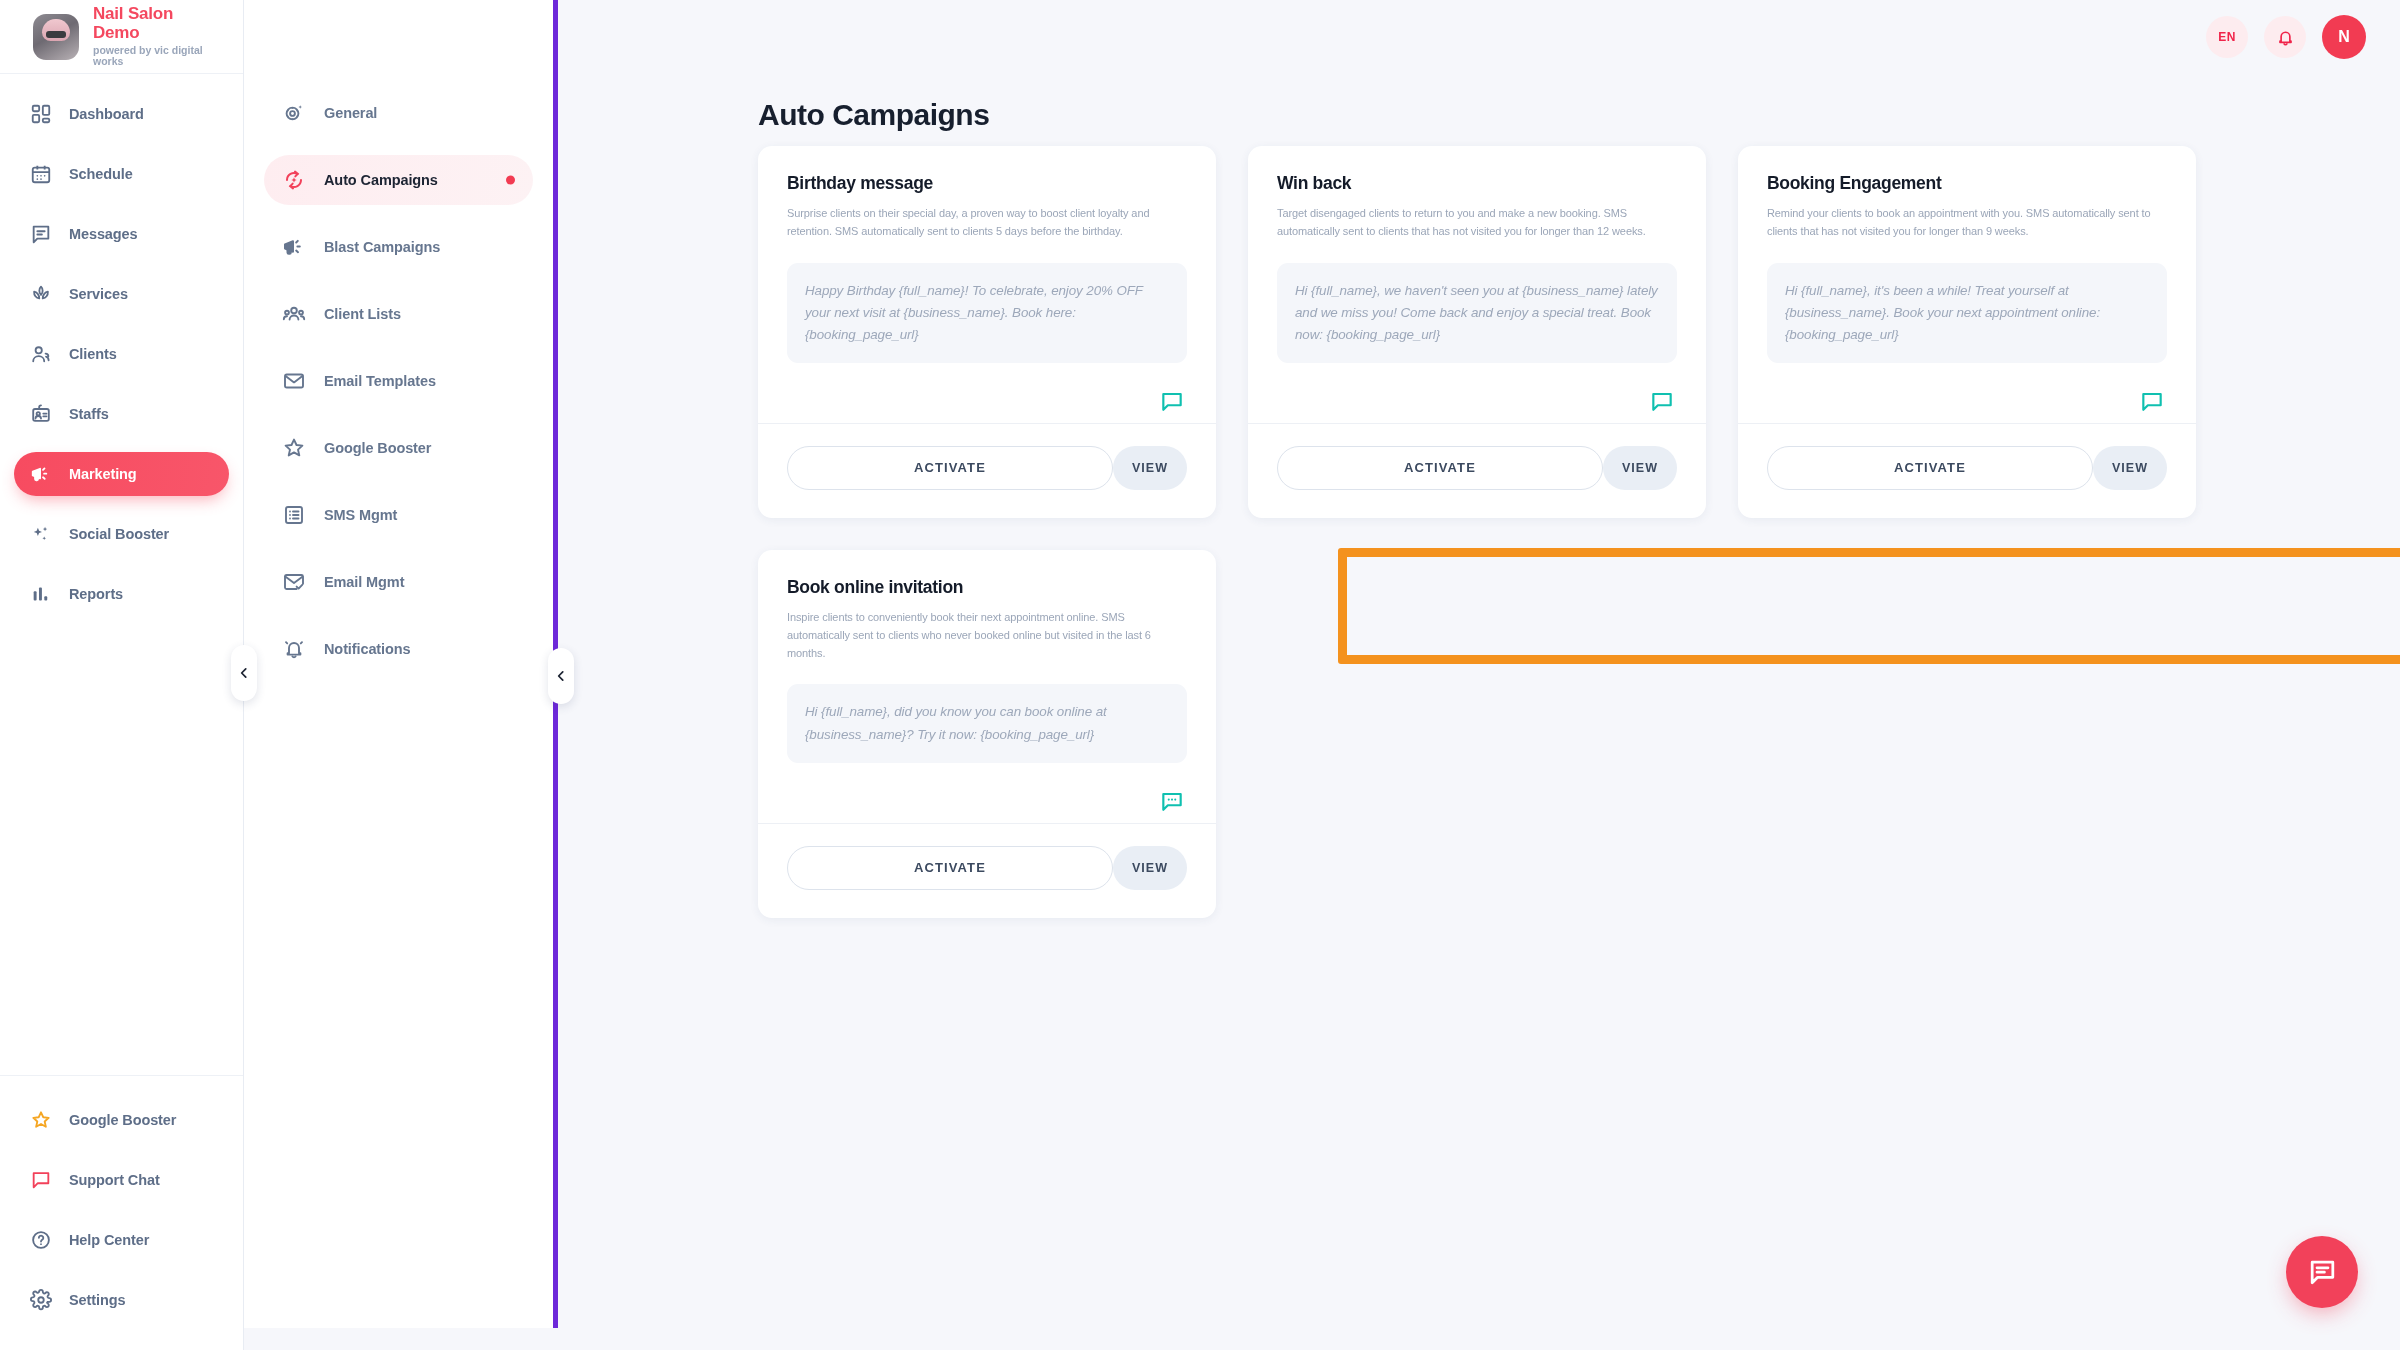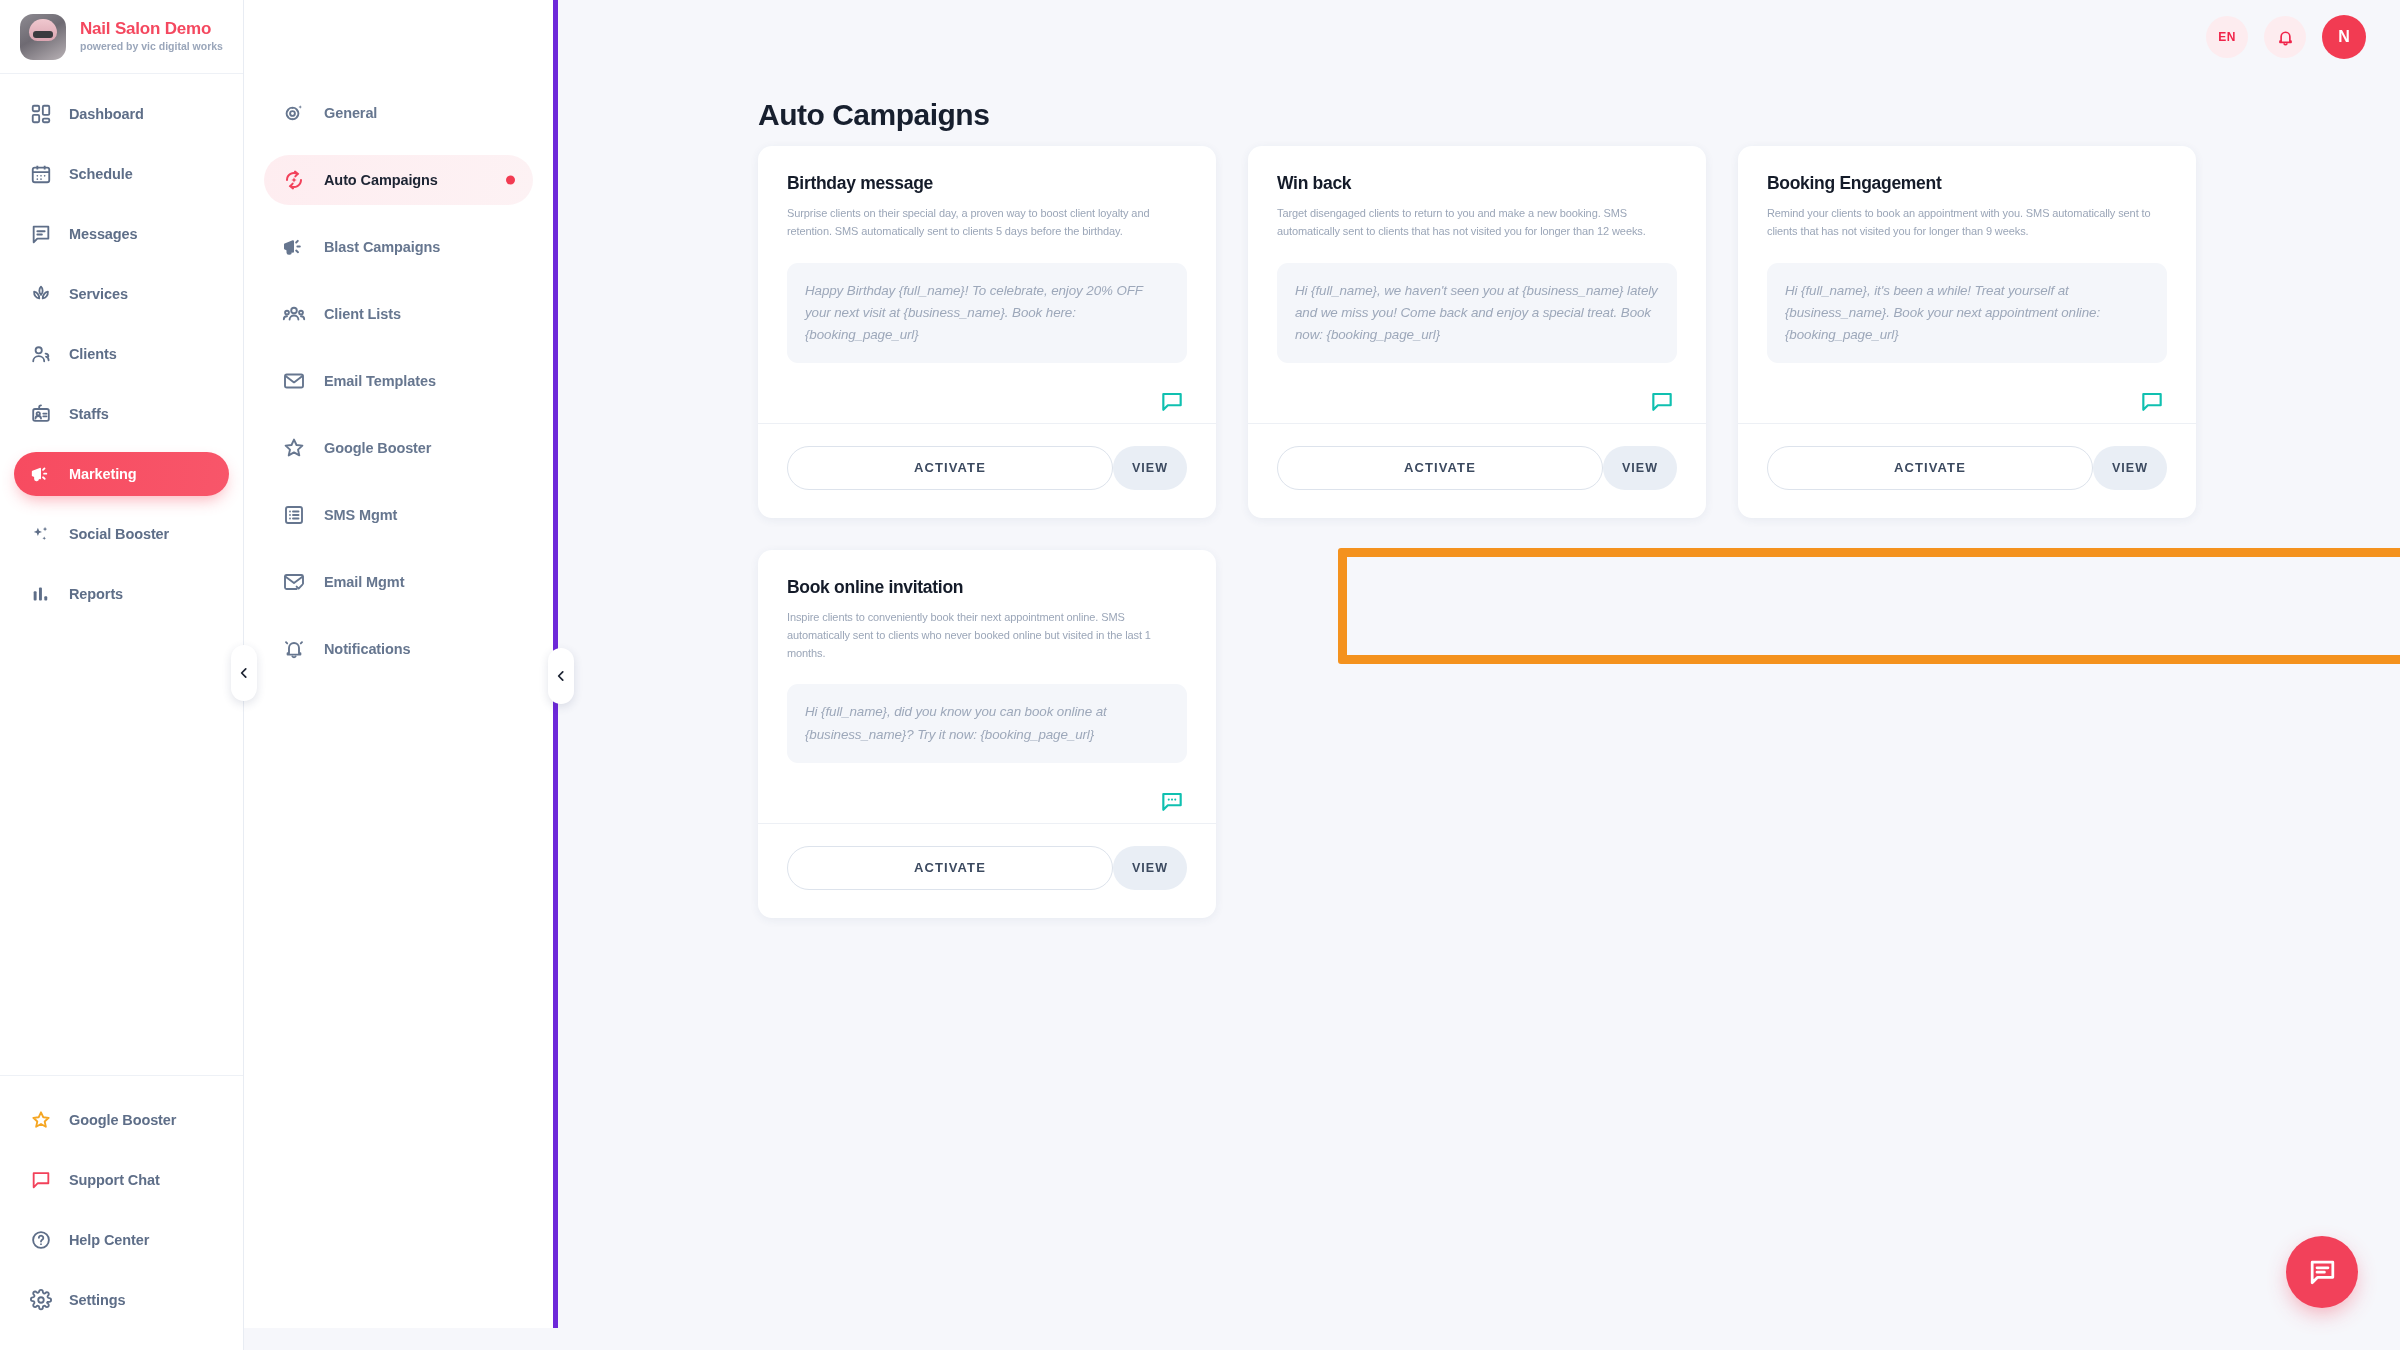--- a/index.html
+++ b/index.html
@@ -14,21 +14,21 @@
 
   
   .sidebar {
     width:244px; height:1350px; background:#FFFFFF;
     border-right:1px solid #E8ECF3;
     display:flex; flex-direction:column; flex:0 0 244px;
     position:relative; z-index:5;
   }
   .brand {
     height:74px; display:flex; align-items:center; gap:14px;
-    padding:0 20px; border-bottom:1px solid #EEF1F6;
+    padding:0 33px; border-bottom:1px solid #EEF1F6;
   }
   .brand-logo {
     width:46px; height:46px; border-radius:13px; flex:0 0 46px;
     background:linear-gradient(150deg,#8e8b92 0%,#6e6a72 45%,#b9b2b6 100%);
     position:relative; overflow:hidden;
   }
   .brand-logo:before{
     content:""; position:absolute; left:9px; top:5px; width:28px; height:22px;
     border-radius:14px 14px 9px 9px;
     background:linear-gradient(180deg,#f0c8cf 0%,#dba5b1 100%);
@@ -516,21 +516,21 @@
           </div>
           <div class="card-divider"></div>
           <div class="card-actions">
             <button class="btn-activate">ACTIVATE</button>
             <button class="btn-view">VIEW</button>
           </div>
         </section>
 
         <section class="card">
           <h2 class="card-title">Book online invitation</h2>
-          <p class="card-desc">Inspire clients to conveniently book their next appointment online. SMS automatically sent to clients who never booked online but visited in the last 1 months.</p>
+          <p class="card-desc">Inspire clients to conveniently book their next appointment online. SMS automatically sent to clients who never booked online but visited in the last 6 months.</p>
           <div class="sms-box">Hi {full_name}, did you know you can book online at {business_name}? Try it now: {booking_page_url}</div>
           <div class="card-spacer"></div>
           <div class="card-foot-icons">
             <svg viewBox="0 0 24 24" width="26" height="26" fill="none" stroke="#0FC0B0" stroke-width="2" stroke-linejoin="round">
               <path d="M4 4.6h16v10.4H8.2L4 19.2z"></path>
               <circle cx="9" cy="9.8" r="0.95" fill="#0FC0B0" stroke="none"></circle>
               <circle cx="12" cy="9.8" r="0.95" fill="#0FC0B0" stroke="none"></circle>
               <circle cx="15" cy="9.8" r="0.95" fill="#0FC0B0" stroke="none"></circle>
             </svg>
           </div>

